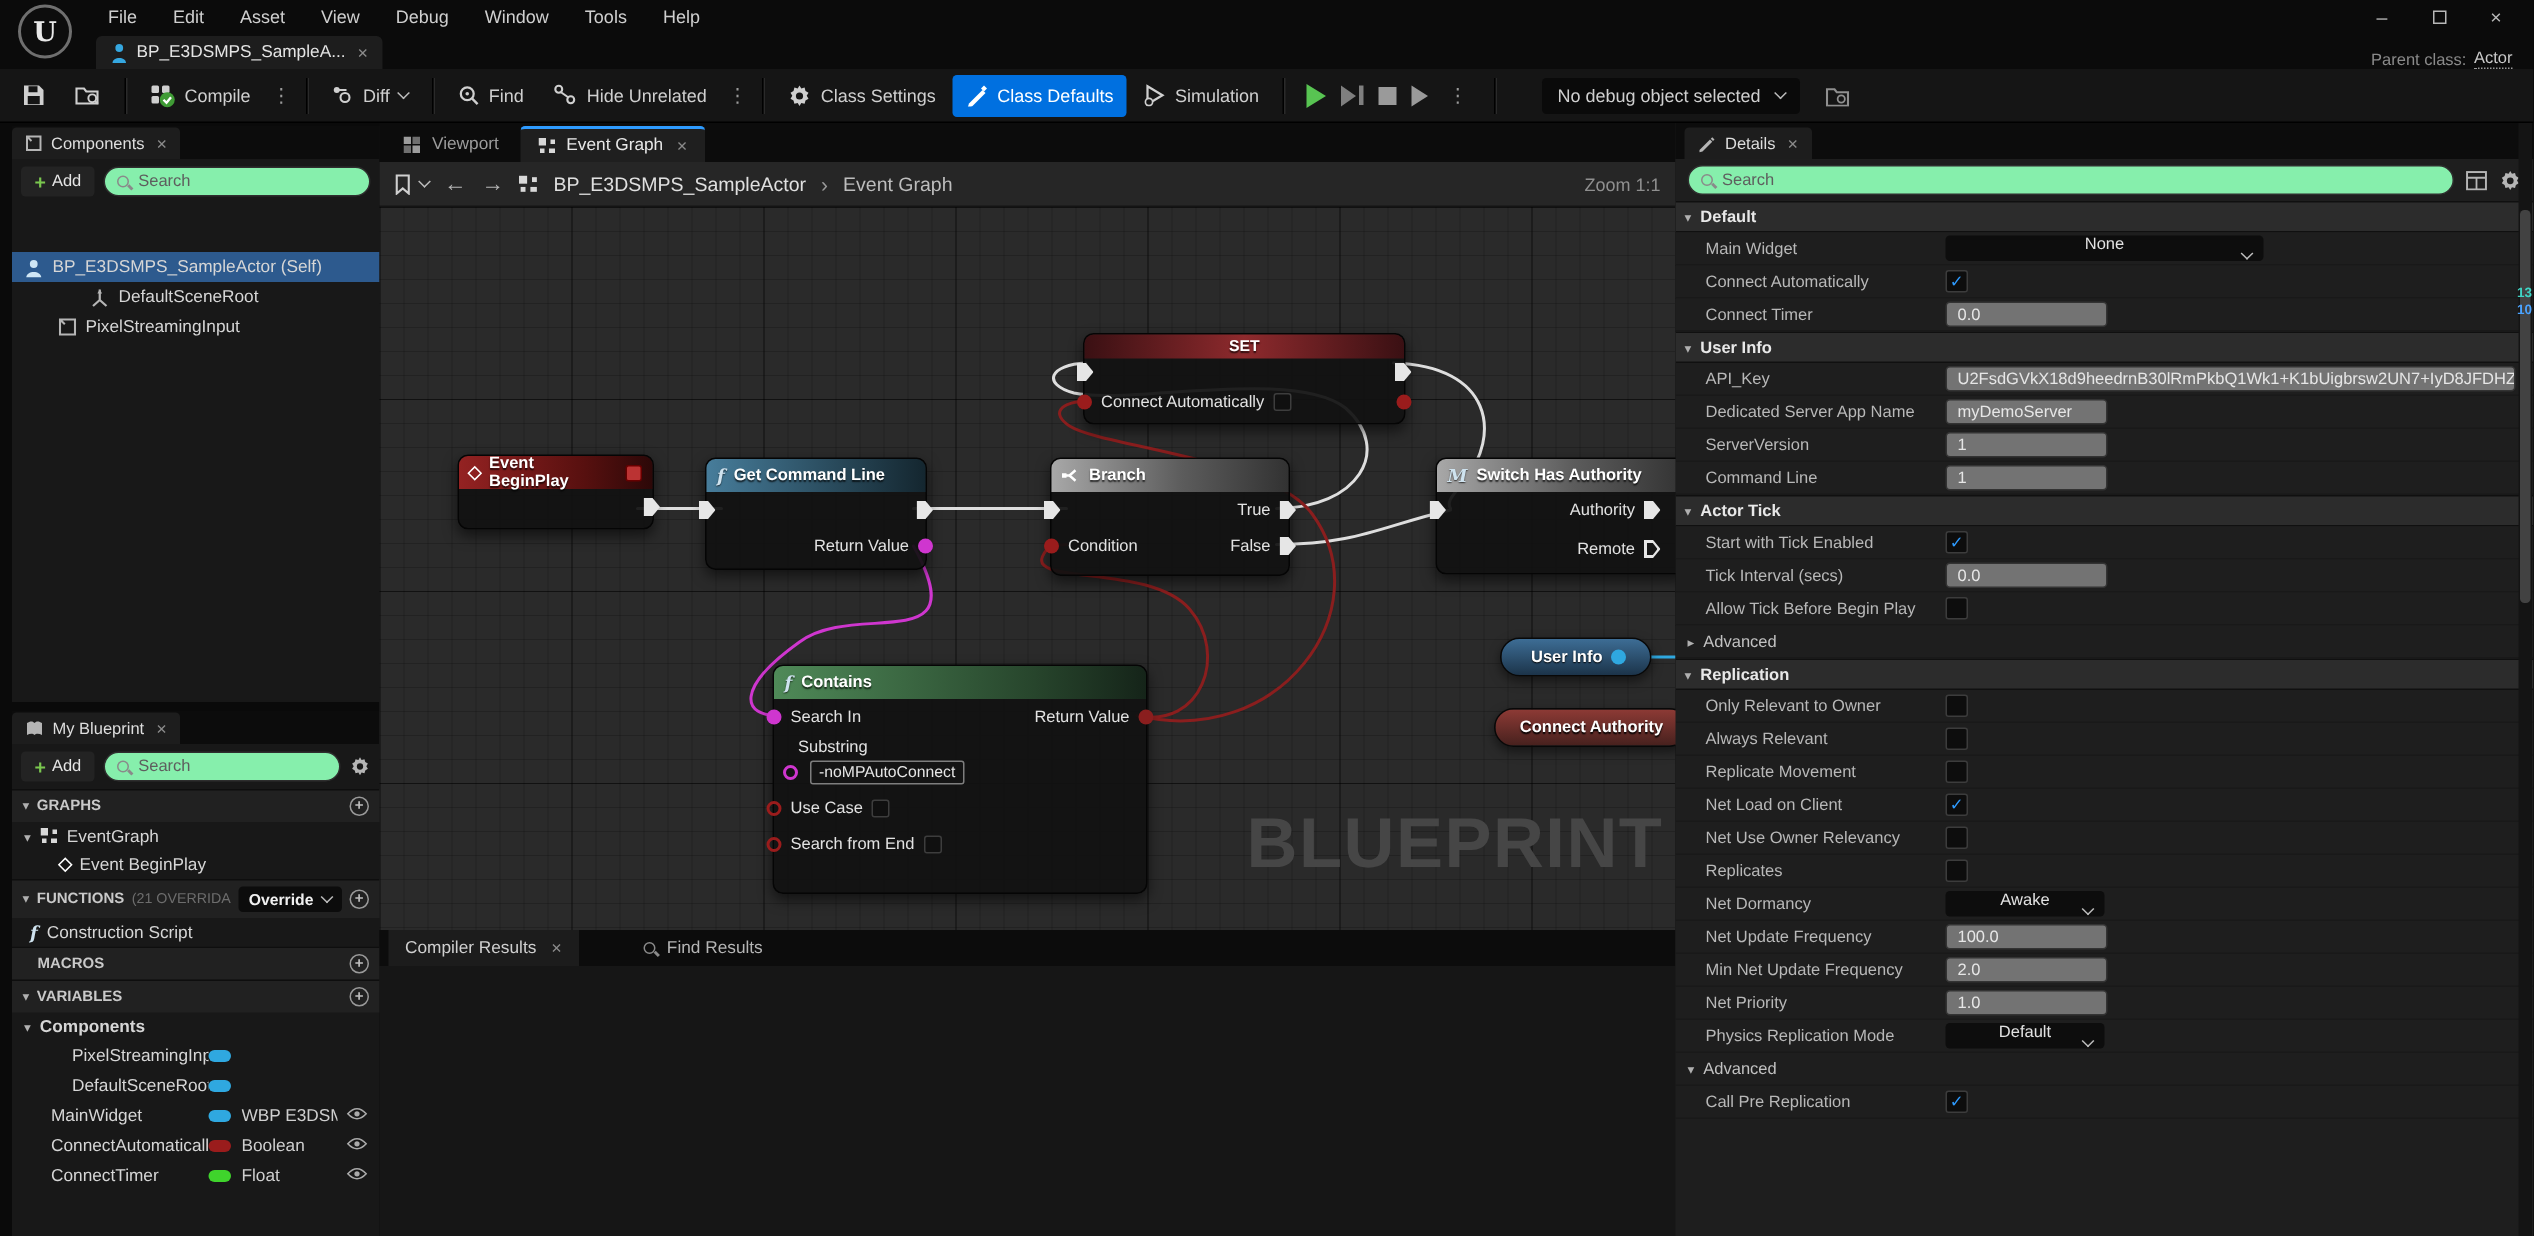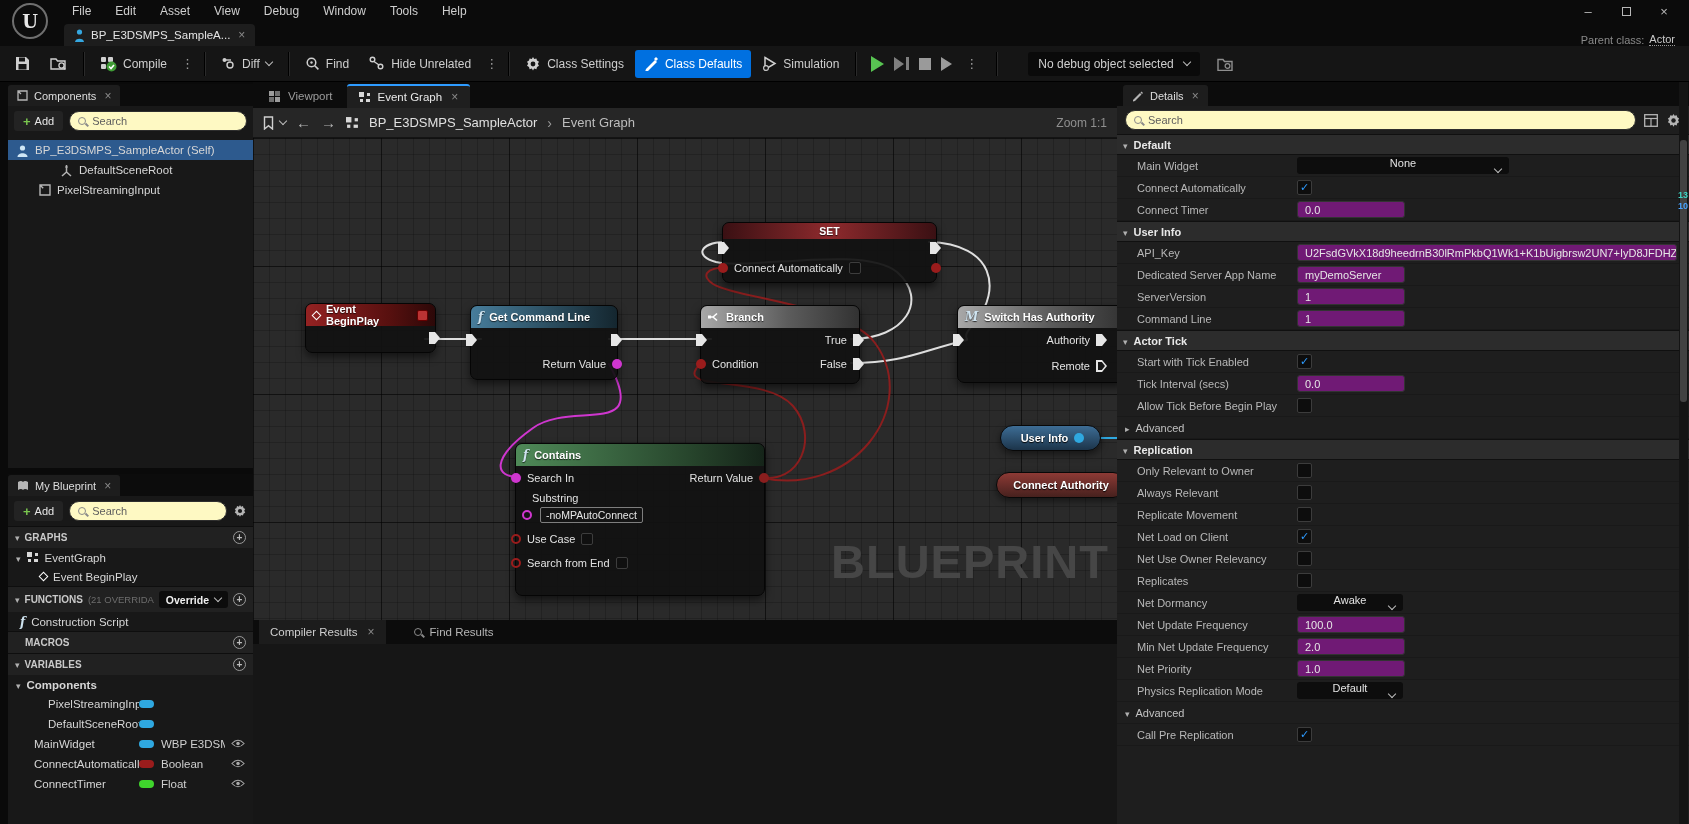--- a/index.html
+++ b/index.html
@@ -52,21 +52,21 @@
 
   
   .panel { background:#181818; display:flex; flex-direction:column; margin-left:8px; }
   .panel-tabs { height:22px; background:#0c0c0c; display:flex; align-items:flex-end; }
   .panel-tab { height:21px; background:#1d1d1d; border-radius:3px 3px 0 0; display:flex; align-items:center; gap:6px;
     padding:0 9px; font-size:11px; color:#dedede; }
   .addsearch { display:flex; align-items:center; gap:6px; padding:5px 6px; }
   .add-btn { display:flex; align-items:center; gap:4px; background:#232323; border-radius:3px; height:20px; padding:0 9px;
     font-size:11px; color:#e6e6e6; }
   .add-plus { color:#7ac74f; font-weight:bold; font-size:13px; }
-  .searchbox { flex:1; height:20px; background:#fef9c3; border:1px solid #2e2e2e; border-radius:11px;
+  .searchbox { flex:1; height:20px; background:#86efac; border:1px solid #2e2e2e; border-radius:11px;
     display:flex; align-items:center; gap:6px; padding:0 8px; color:#5e5e5e; font-size:11px; }
   .mag { width:8px; height:8px; border:1.6px solid #8a8a8a; border-radius:50%; position:relative; flex:none;}
   .mag::after { content:""; position:absolute; width:4px; height:1.6px; background:#8a8a8a; transform:rotate(45deg); right:-4px; bottom:-2px;}
   .tree { padding-top:4px; }
   .tree-row { height:20px; display:flex; align-items:center; gap:6px; font-size:11.5px; color:#d6d6d6; }
   .tree-row.selected { background:var(--selection); }
   .comp-icn { width:13px; height:13px; flex:none; display:flex; align-items:center; justify-content:center;}
 
   
   .mbp-section { height:22px; background:#212121; display:flex; align-items:center; gap:5px; padding:0 7px;
@@ -135,40 +135,40 @@
   .ncheck { width:12px; height:12px; background:#101010; border:1px solid #3d3d3d; border-radius:2px; flex:none;}
   .ntext { height:16px; background:#141414; border:1px solid #7e7e7e; border-radius:2px;
     font-size:10.5px; color:#e6e6e6; display:flex; align-items:center; padding:0 5px; }
   .badge-red { width:11px; height:11px; background:#b33; border:1px solid #600; border-radius:2px; margin-left:auto;}
   .pillnode { position:absolute; z-index:3; height:26px; border-radius:13px; border:1px solid #080808;
     box-shadow:0 3px 7px rgba(0,0,0,.5); display:flex; align-items:center; justify-content:center; gap:6px;
     color:#fff; font-weight:bold; font-size:11px; text-shadow:0 1px 1px #000; }
   .pillnode.blue { background:linear-gradient(180deg,#3d6d95,#1c344a); }
   .pillnode.red  { background:linear-gradient(180deg,#8d3a35,#47211e); }
 
-  .results-bar { height:24px; background:#0c0c0c; display:flex; align-items:center; gap:7px; padding-left:6px; }
+  .results-bar { height:24px; background:#0c0c0c; display:flex; align-items:center; gap:22px; padding-left:6px; }
   .rtab { height:24px; display:flex; align-items:center; gap:8px; padding:0 11px; font-size:11.5px; color:#cfcfcf; background:#1c1c1c; }
   .rtab.plain { background:transparent; color:#b5b5b5; }
   .results-panel { flex:1; background:#161616; }
 
   
   .d-tabs { height:24px; background:#0c0c0c; display:flex; align-items:flex-end; }
   .d-searchrow { height:28px; background:#1e1e1e; display:flex; align-items:center; gap:8px; padding:0 8px; }
   .d-body { position:relative; flex:1; overflow:hidden; background:#1e1e1e; }
   .d-cat { height:21px; background:#2c2c2c; border-top:1px solid #101010; border-bottom:1px solid #101010;
     display:flex; align-items:center; gap:6px; padding:0 6px; font-size:11px; font-weight:bold; color:#e8e8e8; }
   .d-row { height:22px; display:flex; align-items:center; border-bottom:1px solid #191919; background:#1e1e1e; }
   .d-label { width:180px; padding-left:20px; font-size:11px; color:#b8b8b8; white-space:nowrap; overflow:hidden; }
   .d-sub { padding-left:8px; display:flex; gap:6px; align-items:center; font-size:11px; color:#c2c2c2; }
   .d-check { width:15px; height:15px; background:#0d0d0d; border:1px solid #3c3c3c; border-radius:2px;
     display:flex; align-items:center; justify-content:center; font-size:11px; color:var(--check-blue); font-weight:bold;}
   .d-combo { height:17px; background:#0d0d0d; border-radius:3px; display:flex; align-items:center;
     padding:0 8px; font-size:11px; color:#e2e2e2;flex-direction:column; }
   .d-combo .chev { margin-left:auto; border-color:#bdbdbd; }
-  .d-input { height:17px; background:#701a75; border:1px solid #333; border-radius:3px; padding:0 7px; font-size:11px;
+  .d-input { height:17px; background:#737373; border:1px solid #333; border-radius:3px; padding:0 7px; font-size:11px;
     color:#e6e6e6; display:flex; align-items:center; white-space:nowrap; overflow:hidden; }
   .d-scroll { position:absolute; right:1px; top:0; width:9px; height:100%; background:#141414; }
   .d-thumb { position:absolute; right:1px; top:58px; width:7px; height:262px; background:#424242; border-radius:3px; }
   .edge-markers { position:absolute; right:0; top:108px; width:11px; overflow:hidden; z-index:4;
     font-size:9px; font-weight:bold; line-height:11px; }
   .edge-markers .m1 { color:#3fd4c4; } .edge-markers .m2 { color:#4aa3ff; }
 
   svg.icn { display:block; }
 </style>
 </head>
@@ -333,21 +333,21 @@
           <span class="add-btn">
             <span class="add-plus">+</span>
             <span>Add</span>
           </span>
           <span class="searchbox">
             <span class="mag"></span>
             <span>Search</span>
           </span>
         </div>
         <div class="tree">
-            <div class="tree-row selected" style="padding-left: 8px;">
+            <div class="tree-row selected" style="padding-left: 8px; margin-top: 28px;">
               <span class="comp-icn">
                 <svg width="13" height="13" viewBox="0 0 13 13">
                   <circle cx="6.5" cy="4" r="2.6" fill="#cfe6f5"></circle>
                   <path d="M1.5 13 C1.5 8 11.5 8 11.5 13 Z" fill="#cfe6f5"></path>
                 </svg>
               </span>
               <span>BP_E3DSMPS_SampleActor (Self)</span>
             </div>
             <div class="tree-row" style="padding-left: 52px;">
               <span class="comp-icn">

